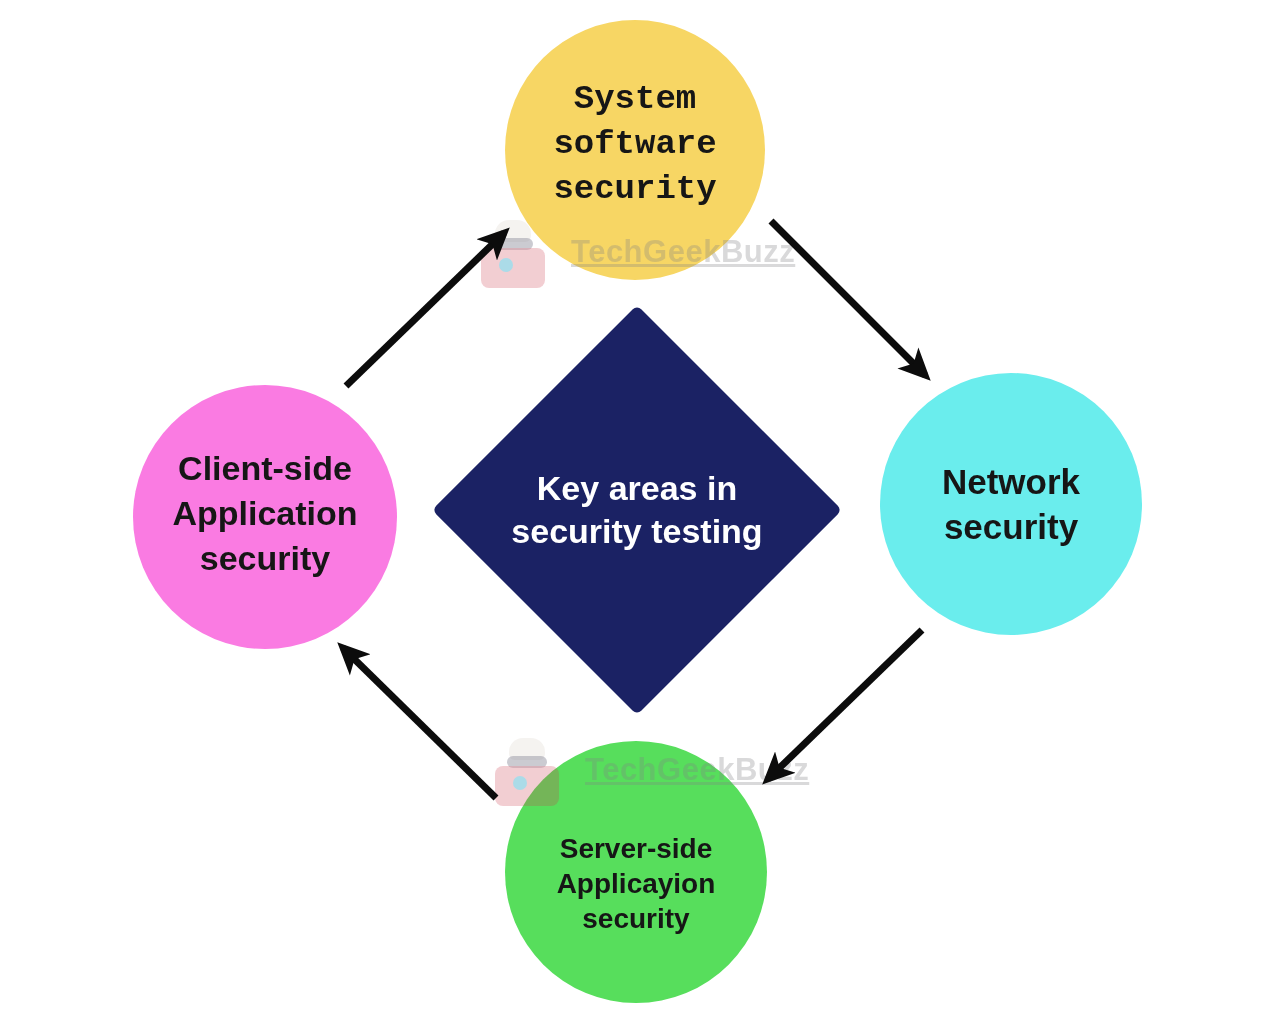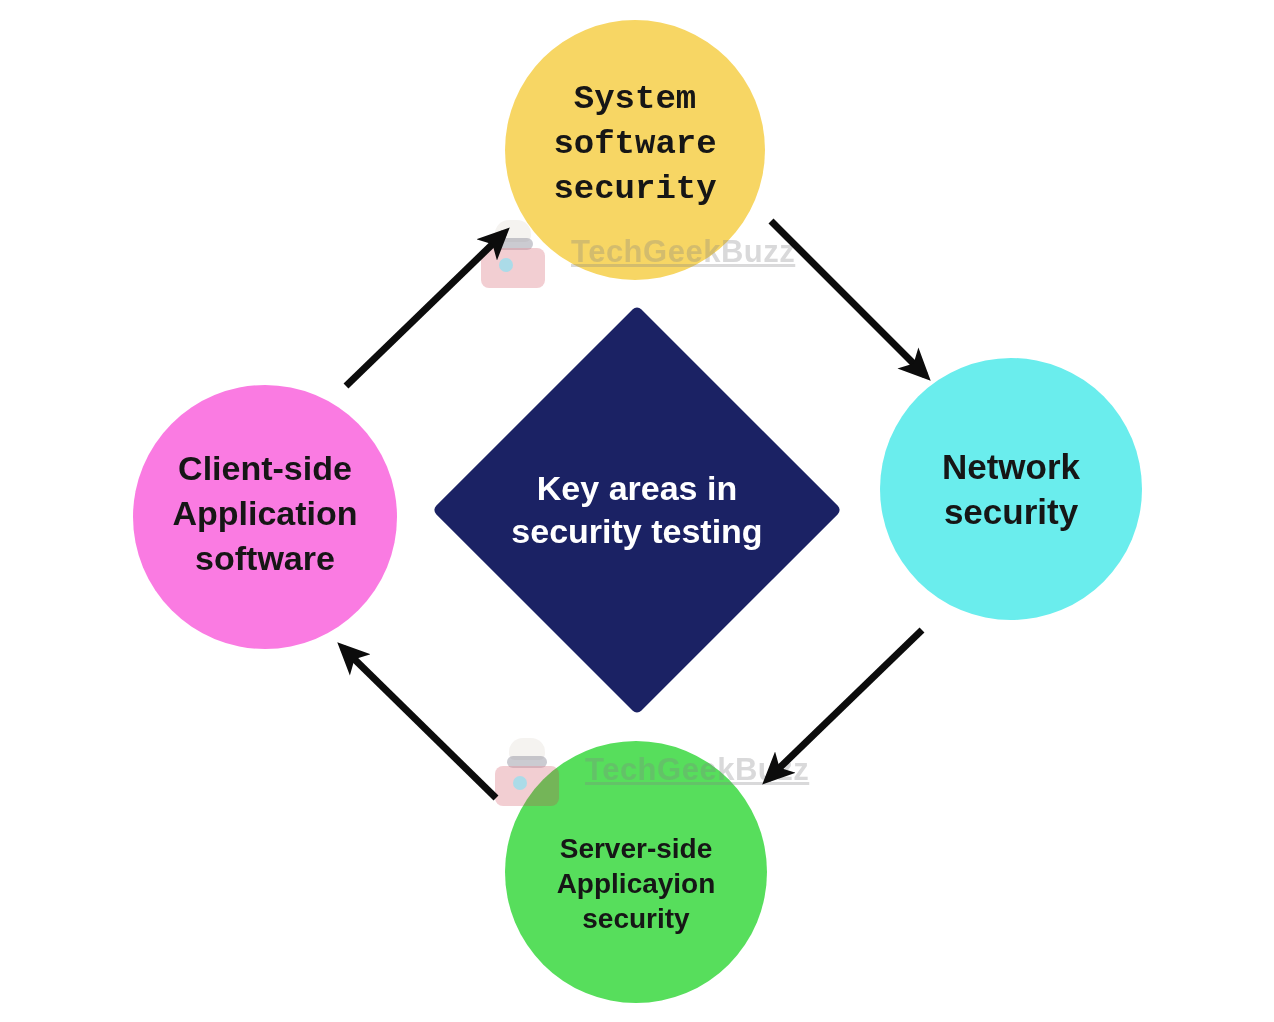--- a/index.html
+++ b/index.html
@@ -20,21 +20,21 @@
     text-align: center;
     z-index: 1;
   }
   .node .label {
     font-weight: 700;
     color: #161616;
     white-space: pre-line;
   }
   .node-top    { left: 505px; top: 20px;  width: 260px; height: 260px; background: #F7D664; font-family: Liberation Mono, monospace; }
   .node-left   { left: 133px; top: 385px; width: 264px; height: 264px; background: #FA7BE2; }
-  .node-right  { left: 880px; top: 358px; width: 262px; height: 262px; background: #6AEDED; }
+  .node-right  { left: 880px; top: 373px; width: 262px; height: 262px; background: #6AEDED; }
   .node-bottom { left: 505px; top: 741px; width: 262px; height: 262px; background: #57DE5C; }
 
   .node-top .label    { font-size: 34px; line-height: 45px; margin-top: -12px; }
   .node-left .label   { font-size: 34px; line-height: 45px; margin-top: -8px; }
   .node-right .label  { font-size: 35px; line-height: 45px; }
   .node-bottom .label { font-size: 28px; line-height: 35px; margin-top: 22px; }
 
   .diamond {
     position: absolute;
     left: 492px; top: 365px;
@@ -149,21 +149,21 @@
 security</span>
   </div>
   <div class="node node-bottom">
     <span class="label">Server-side
 Applicayion
 security</span>
   </div>
   <div class="node node-left">
     <span class="label">Client-side
 Application
-software</span>
+security</span>
   </div>
 
   <div class="diamond">
     <div class="diamond-inner">
       <span class="label">Key areas in
 security testing</span>
     </div>
   </div>
 
   <svg class="arrow-layer" width="1274" height="1022" viewBox="0 0 1274 1022">

